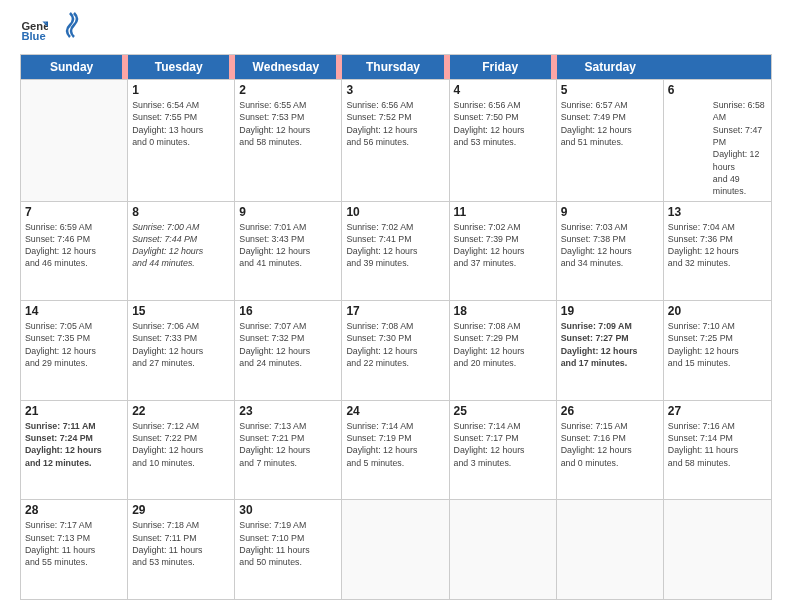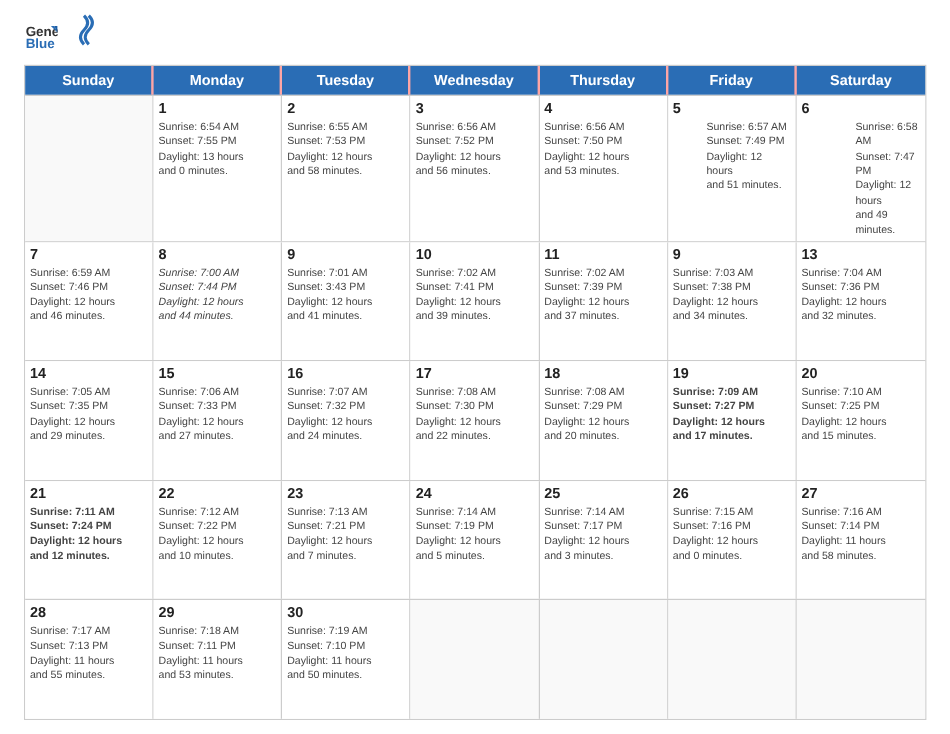--- a/index.html
+++ b/index.html
@@ -55,21 +55,21 @@
       display: grid;
       grid-template-columns: repeat(7, 1fr);
       background: #2a6db5;
     }
     .cal-header-cell {
       color: #fff;
       text-align: center;
       font-size: 12px;
       font-weight: bold;
       padding: 5px 2px;
-      border-right: 2px solid #fca5a5;
+      border-right: 6px solid #fca5a5;
     }
     .cal-header-cell:last-child { border-right: none; }
     .cal-body {
       flex: 1;
       display: flex;
       flex-direction: column;
     }
     .cal-row {
       display: grid;
       grid-template-columns: repeat(7, 1fr);
@@ -122,21 +122,20 @@
     </div>
     <div class="title-block">
       <div class="month-title"></div>
       <div class="subtitle"></div>
     </div>
   </div>
 
   <div class="calendar">
     <div class="cal-header">
     <div class="cal-header-cell">Sunday</div>
-        <div class="cal-header-cell">Monday</div>
         <div class="cal-header-cell">Tuesday</div>
         <div class="cal-header-cell">Wednesday</div>
         <div class="cal-header-cell">Thursday</div>
         <div class="cal-header-cell">Friday</div>
         <div class="cal-header-cell">Saturday</div>
       </div>
     <div class="cal-body">
     <div class="cal-row">
           <div class="cal-cell empty"></div>
           <div class="cal-cell">
@@ -162,21 +161,21 @@
           </div>
           <div class="cal-cell">
             <div class="day-number">4</div>
             <div class="day-info" style="white-space: pre-line;">Sunrise: 6:56 AM
 Sunset: 7:50 PM
 Daylight: 12 hours
 and 53 minutes.</div>
           </div>
           <div class="cal-cell">
             <div class="day-number">5</div>
-            <div class="day-info" style="white-space: pre-line; margin-left: 28px;">Sunrise: 6:57 AM
+            <div class="day-info" style="white-space: pre-line;">Sunrise: 6:57 AM
 Sunset: 7:49 PM
 Daylight: 12 hours
 and 51 minutes.</div>
           </div>
           <div class="cal-cell">
             <div class="day-number">6</div>
             <div class="day-info" style="white-space: pre-line; margin-left: 45px;">Sunrise: 6:58 AM
 Sunset: 7:47 PM
 Daylight: 12 hours
 and 49 minutes.</div>

